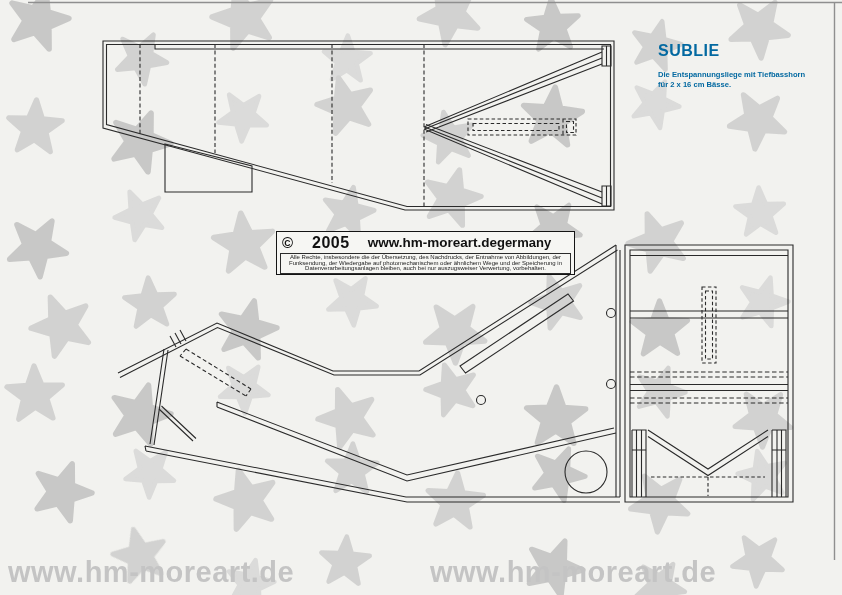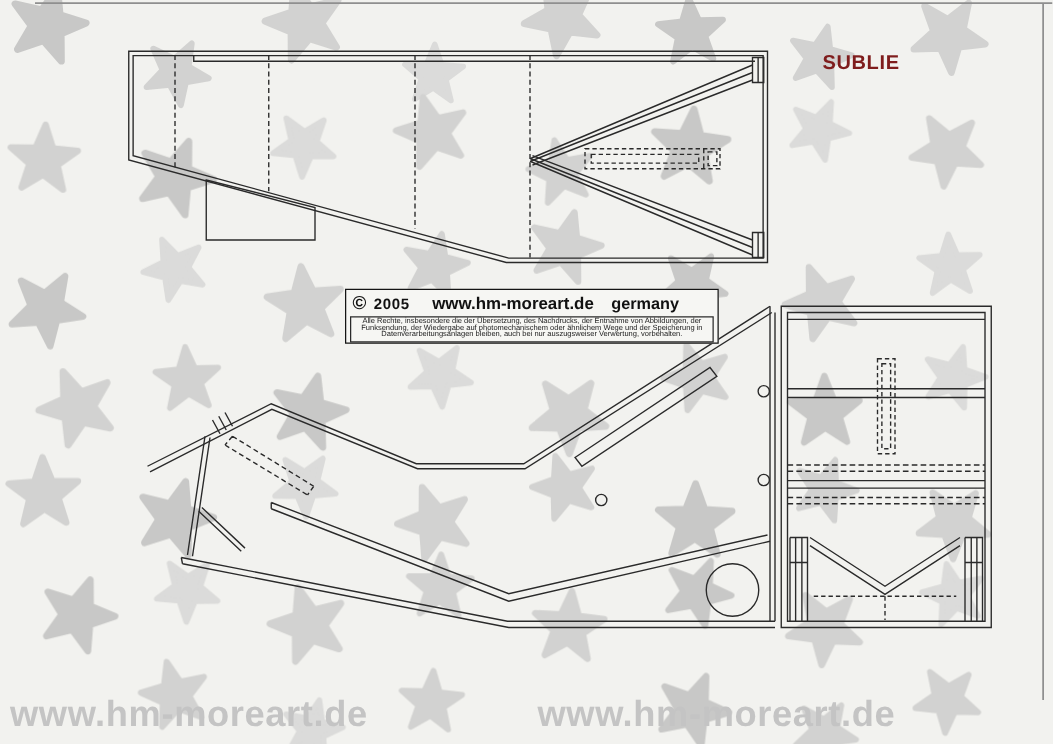--- a/index.html
+++ b/index.html
@@ -4,36 +4,36 @@
 <style>
   html,body{margin:0;padding:0;background:#888;}
   #page{
     position:relative;width:842px;height:595px;overflow:hidden;
     background:#f2f2ef;
     font-family:"Liberation Sans","DejaVu Sans",sans-serif;
   }
   #page svg.canvas{position:absolute;left:0;top:0;}
   .overlay{position:absolute;left:0;top:0;width:842px;height:595px;pointer-events:none;}
   
-  #title-block{position:absolute;left:658px;top:42px;width:175px;color:#7f1d1d;}
+  #title-block{position:absolute;left:658px;top:42px;width:175px;color:#0369a1;}
   #title-block .t{font-size:16px;font-weight:bold;letter-spacing:.5px;}
   #title-block .s{margin-top:10px;font-size:7.6px;font-weight:bold;line-height:1.3;}
   
   #copyright-box{
     position:absolute;left:276px;top:231px;width:299px;height:44px;
     background:#f6f6f3;border:1.6px solid #141414;box-sizing:border-box;
   }
   #copyright-box .row1{
     display:flex;align-items:center;height:19px;margin-top:1px;
     font-weight:bold;color:#111;
   }
   #copyright-box .csym{font-size:15px;margin-left:5px;}
-  #copyright-box .year{font-size:12px;margin-left:6px;letter-spacing:.5px;}
+  #copyright-box .year{font-size:16px;margin-left:19px;letter-spacing:.5px;}
   #copyright-box .url{font-size:13.5px;margin-left:18px;}
-  #copyright-box .reg{font-size:13px;margin-left:14px;}
+  #copyright-box .reg{font-size:13px;}
   #copyright-box .fine{
     margin:1px 3px 0 3px;border:1px solid #2b2b2b;
     font-size:6px;line-height:5.6px;text-align:center;color:#222;
     padding:1px 0;transform-origin:top left;
   }
   
   #footer-wm{position:absolute;left:0;top:556px;width:842px;height:39px;
     font-weight:bold;font-size:29px;letter-spacing:.5px;}
   #footer-wm span{position:absolute;top:0;}
   #footer-wm .l{left:8px;}
@@ -157,20 +157,24 @@
         <path d="M648,430 L708,469 L768,430 M648,436.5 L708,475.5 L768,436.5"></path>
         <path stroke-dasharray="3.5 2.4" d="M651,477 H765 M708,477 V496"></path>
       </g>
     </g>
   </svg>
 
   <div class="overlay">
 
     <div id="title-block">
       <div class="t">SUBLIE</div>
+      <div class="s">
+        <div>Die Entspannungsliege mit Tiefbasshorn</div>
+        <div>für 2 x 16 cm Bässe.</div>
+      </div>
     </div>
 
     <div id="copyright-box">
       <div class="row1">
         <span class="csym">©</span>
         <span class="year">2005</span>
         <span class="url">www.hm-moreart.de</span>
         <span class="reg">germany</span>
       </div>
       <div class="fine">

